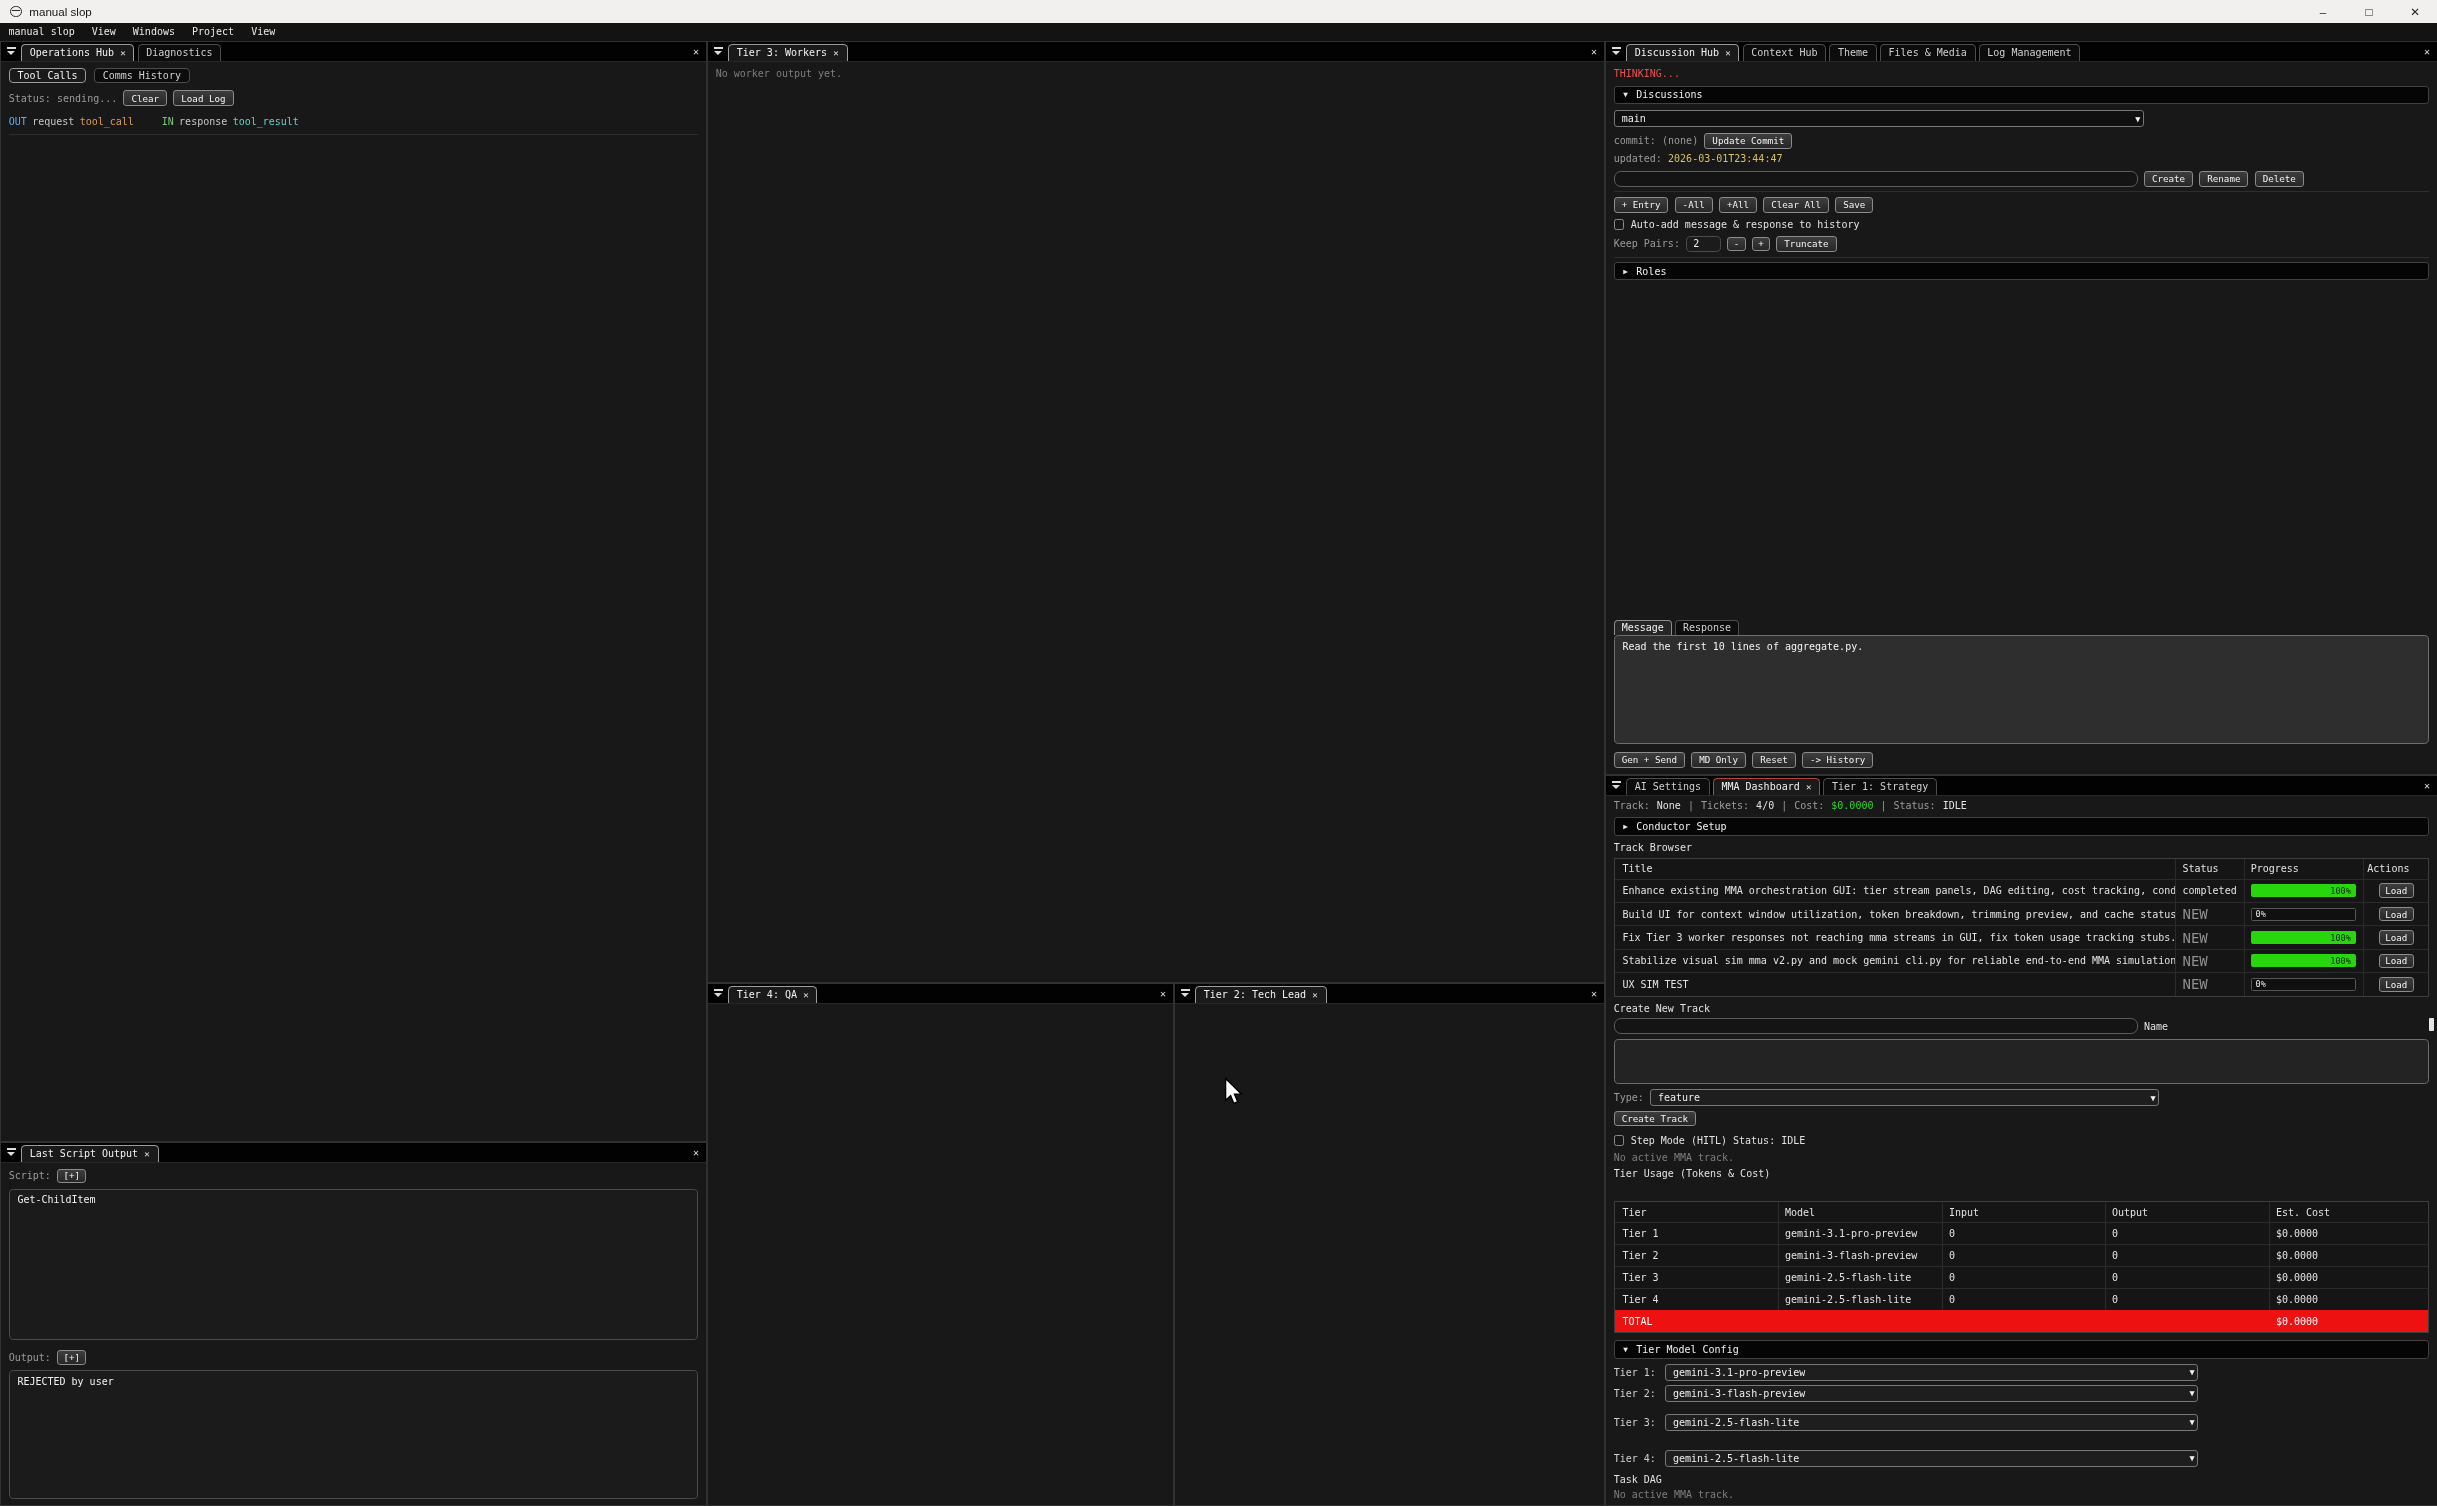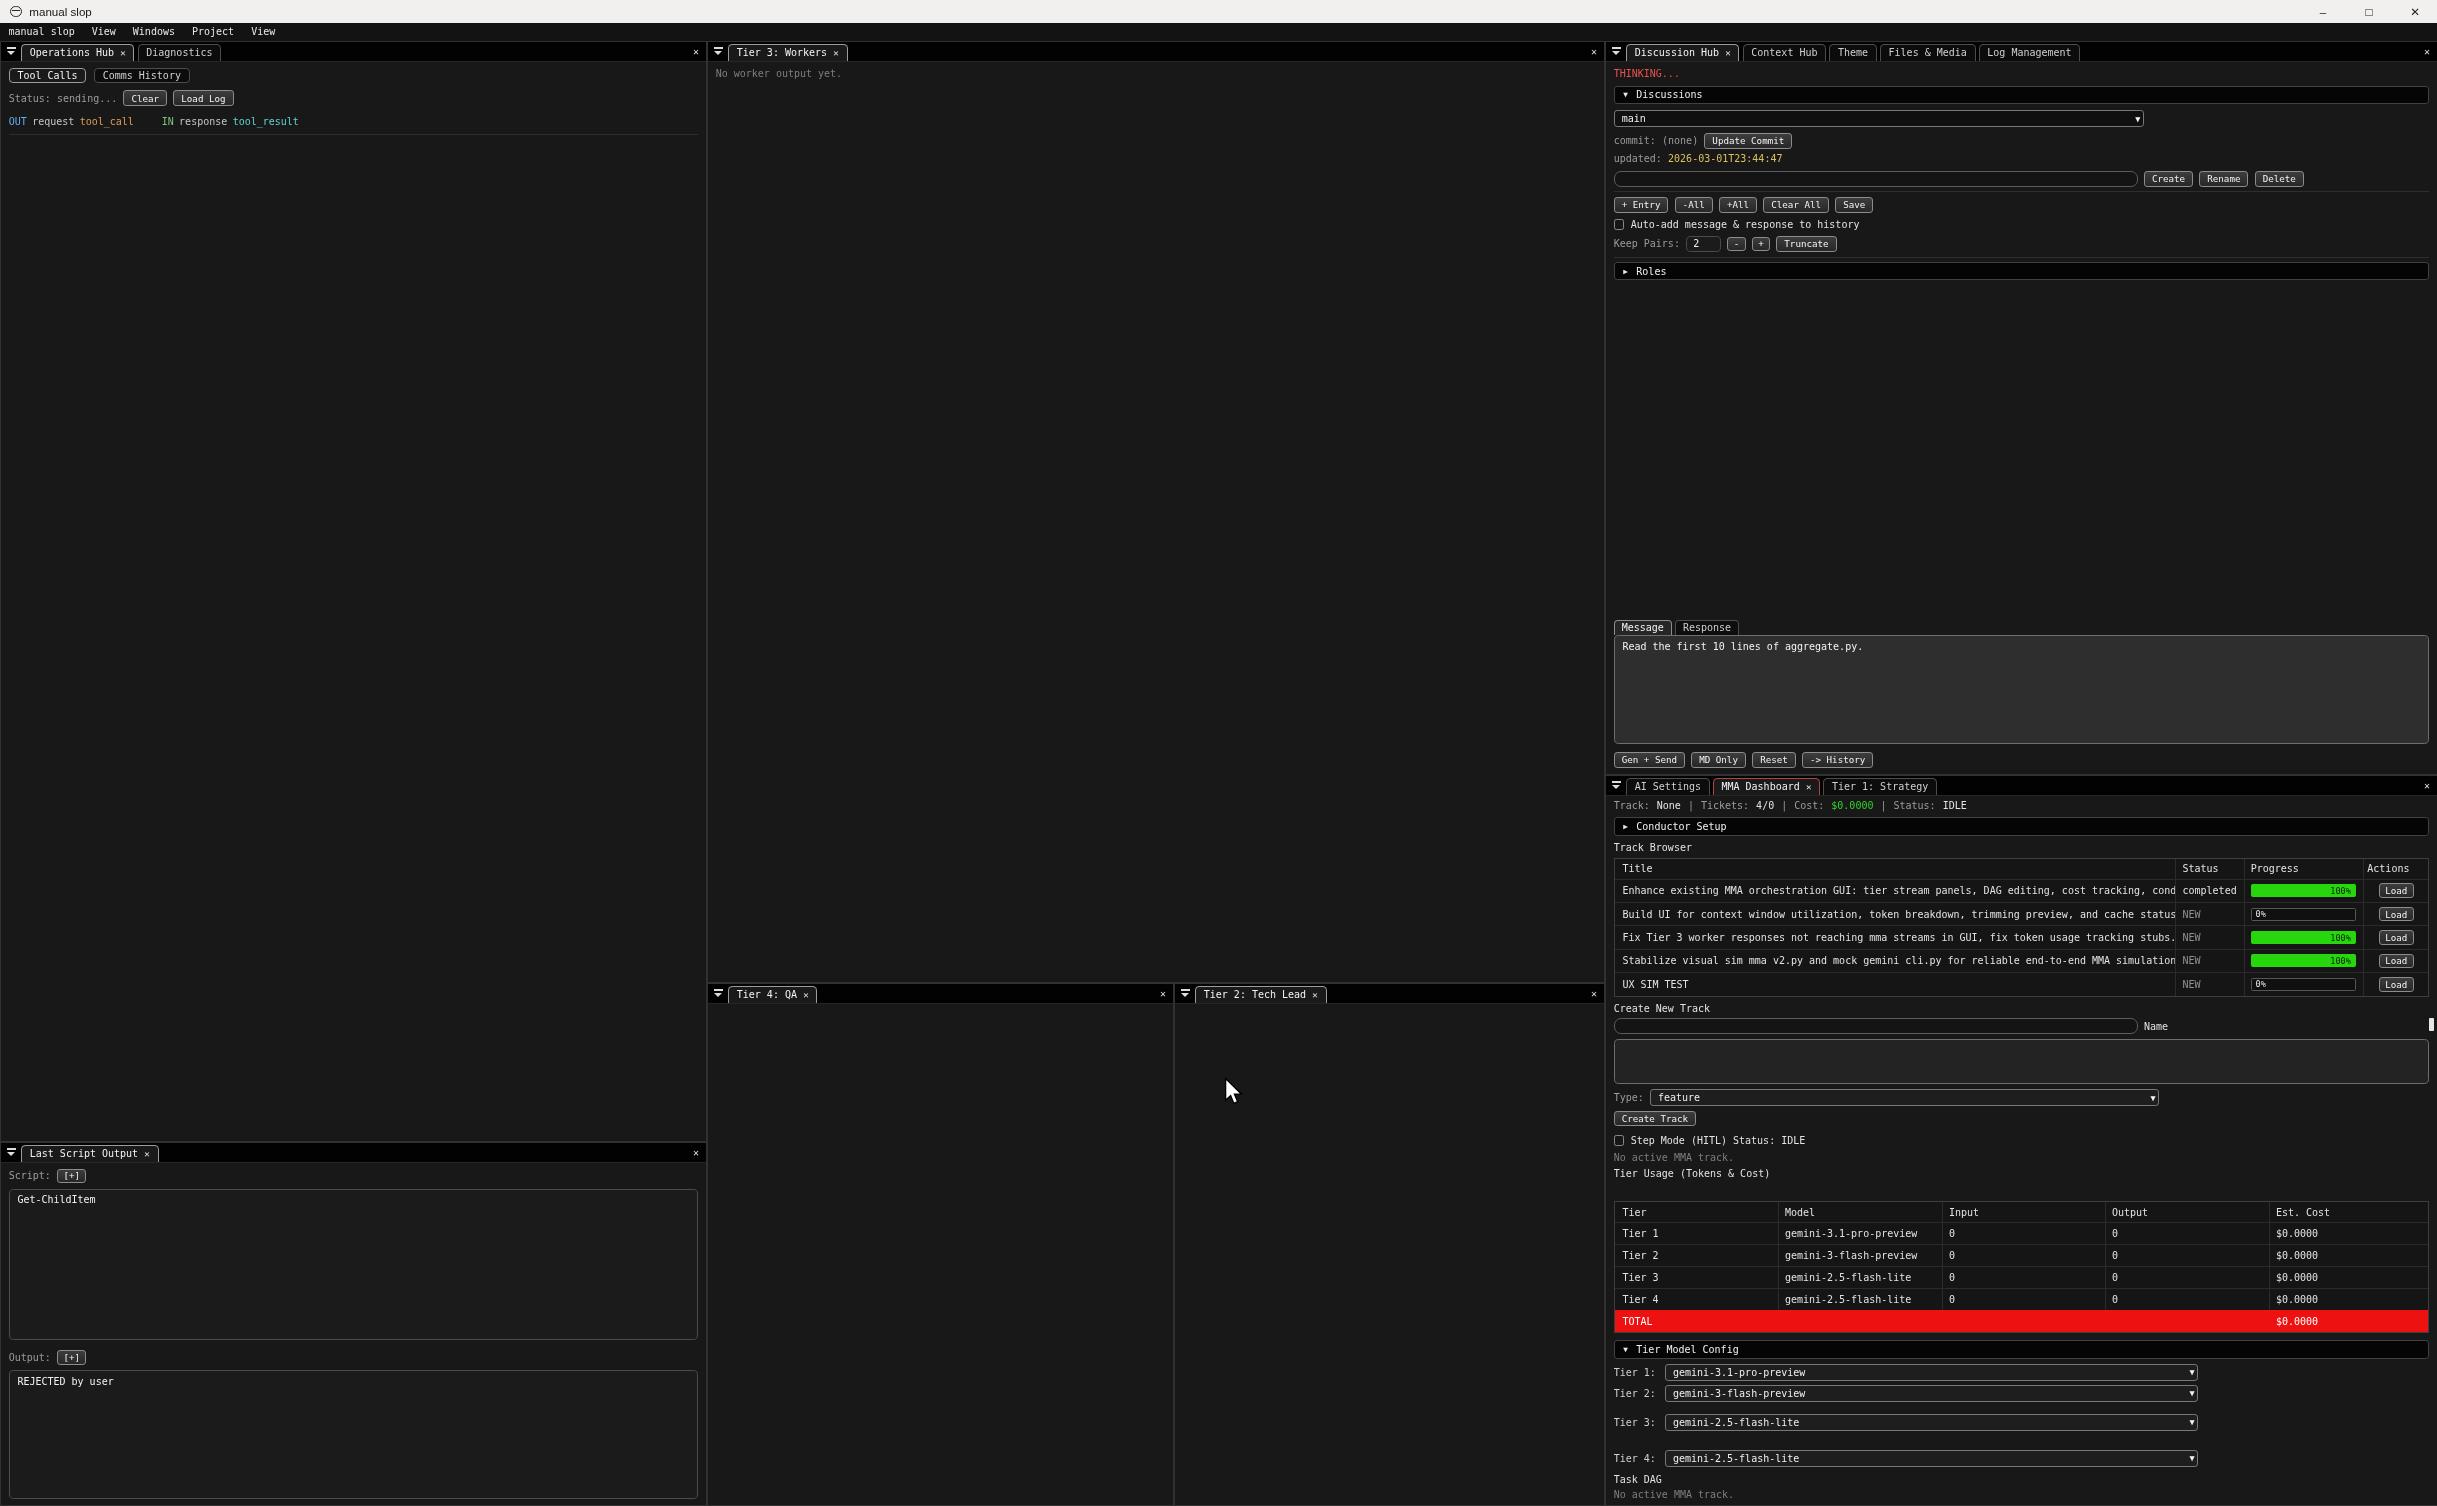--- a/index.html
+++ b/index.html
@@ -57,21 +57,21 @@
   .yellow{color:#d8c25f;} .green{color:#2fd32f;}
 
   
   .ttable{border:0.8px solid #3e3e3e;background:#151515;align-self:stretch;}
   .trow{display:flex;align-items:center;height:22.4px;border-top:0.8px solid #2b2b2b;}
   .trow.head{border-top:none;height:20px;color:#e4e4e4;}
   .c-title{flex:1;padding:0 7.7px;overflow:hidden;white-space:nowrap;min-width:0;}
   .c-status{width:69px;padding-left:6.2px;box-sizing:border-box;border-left:0.8px solid #2b2b2b;align-self:stretch;display:flex;align-items:center;}
   .c-prog{width:119px;box-sizing:border-box;border-left:0.8px solid #2b2b2b;align-self:stretch;display:flex;align-items:center;padding-left:5.4px;}
   .c-act{width:65px;box-sizing:border-box;border-left:0.8px solid #2b2b2b;align-self:stretch;display:flex;align-items:center;justify-content:center;}
-  .newtxt{color:#8f8f8f;font-size:10px;}
+  .newtxt{color:#8f8f8f;font-size:14px;}
   .pbar{width:105px;height:13px;border:0.8px solid #565656;border-radius:1.5px;background:#101010;
         display:flex;align-items:center;box-sizing:border-box;font-size:8.5px;}
   .pbar.full{background:#27d60c;border-color:#27d60c;color:#07survived;color:#062300;justify-content:flex-end;padding-right:3.9px;}
   .pbar.zero{color:#e9e9e9;padding-left:3.9px;}
 
   
   .urow{display:flex;align-items:center;height:21px;border-top:0.8px solid #2b2b2b;}
   .urow.head{border-top:none;height:20px;}
   .u1{width:163px;padding-left:7.7px;box-sizing:border-box;}
   .u2{width:164px;box-sizing:border-box;border-left:0.8px solid #2b2b2b;align-self:stretch;display:flex;align-items:center;padding-left:6.2px;}

